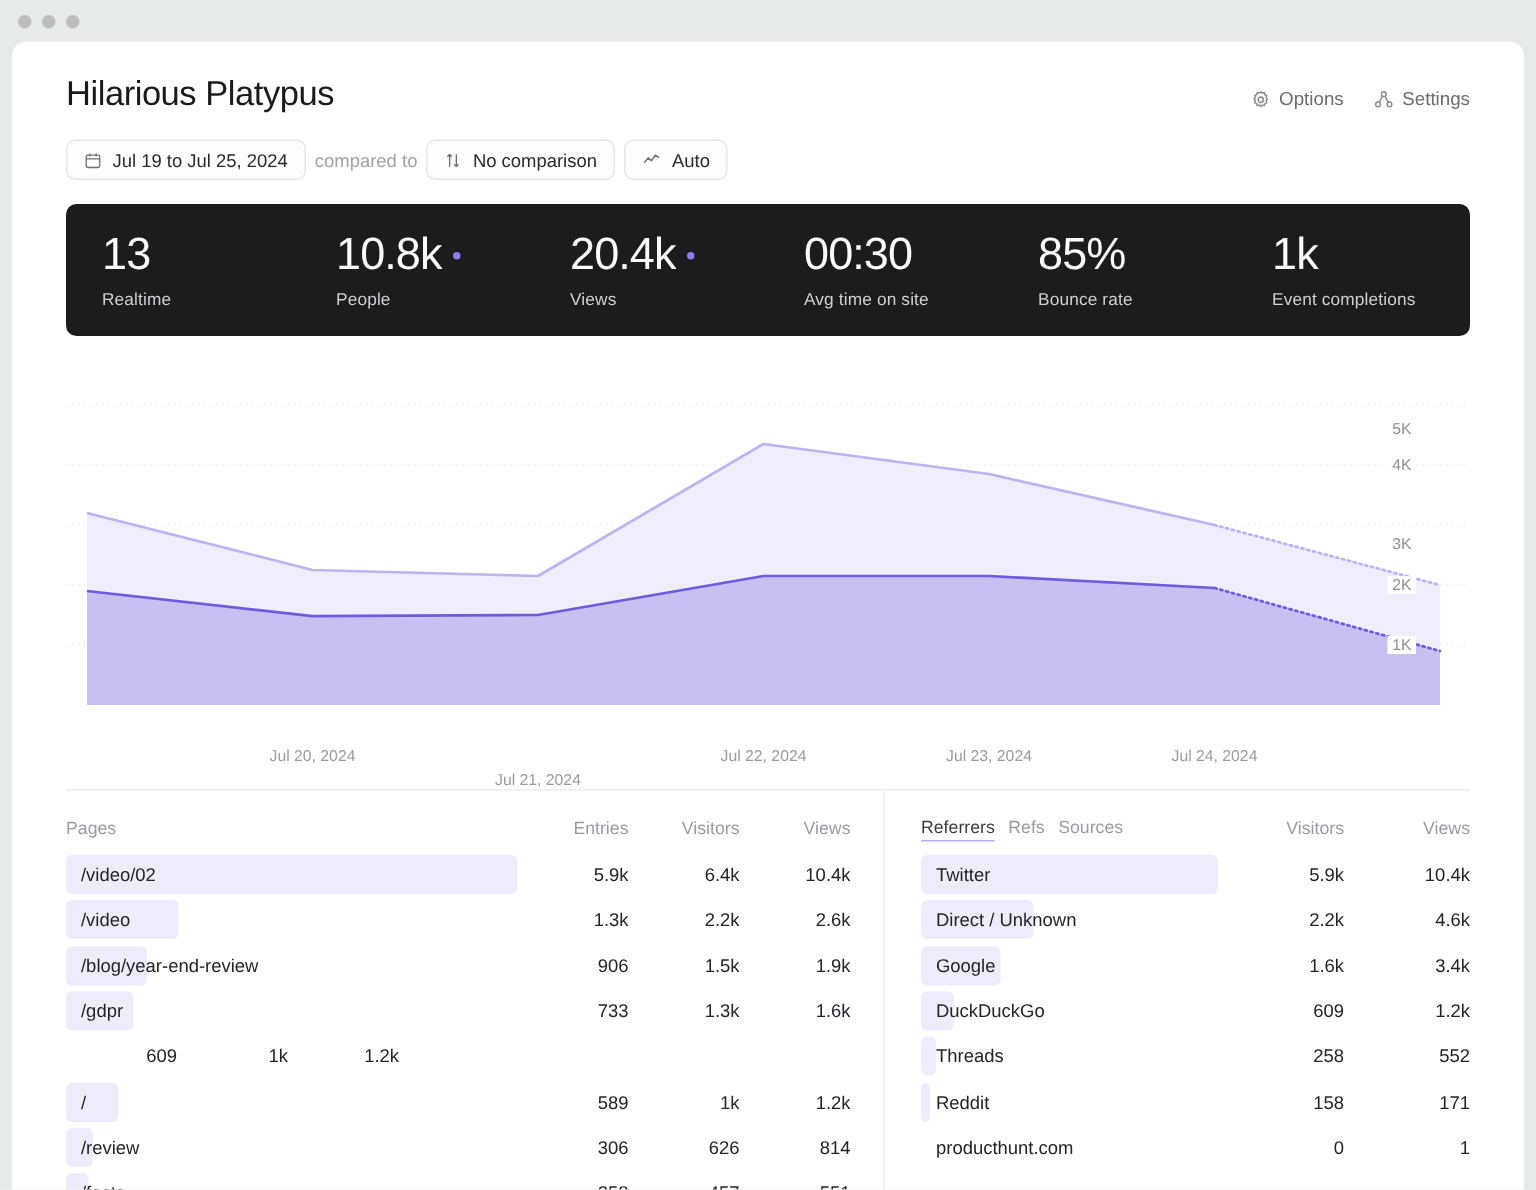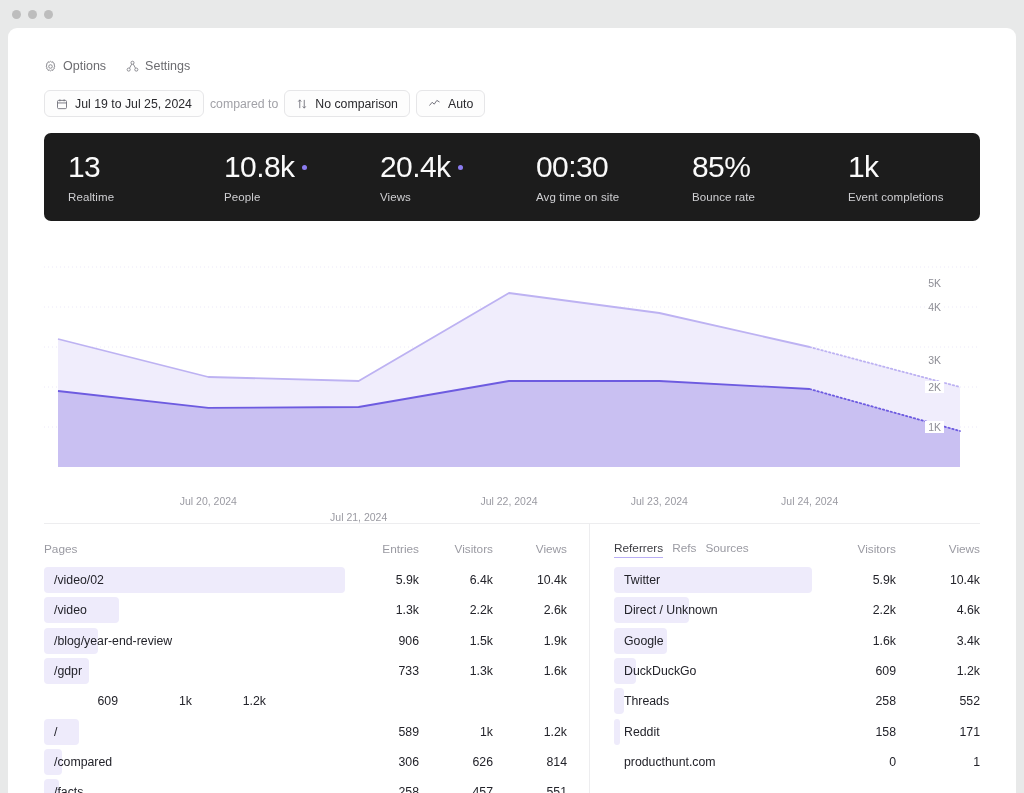--- a/index.html
+++ b/index.html
@@ -177,20 +177,21 @@
   <span class="dot"></span>
   <span class="dot"></span>
   <span class="dot"></span>
 </div>
 
 <div id="page-card">
 
   <div class="inner">
 
     <div id="app-header">
+      <div id="page-title">Hilarious Platypus</div>
       <div id="header-actions">
         <div class="header-action">
           <span>
             <svg width="13" height="13" viewBox="0 0 16 16" fill="none" stroke="#8a8a90" stroke-width="1.2">
               <circle cx="8" cy="8" r="2.2"></circle>
               <path d="M8 1.6l1.3 1 1.6-.4.5 1.6 1.5.8-.5 1.6 1 1.3-1 1.3.5 1.6-1.5.8-.5 1.6-1.6-.4-1.3 1-1.3-1-1.6.4-.5-1.6-1.5-.8.5-1.6-1-1.3 1-1.3-.5-1.6 1.5-.8.5-1.6 1.6.4z"></path>
             </svg>
           </span>
           <span>Options</span>
         </div>
@@ -365,21 +366,21 @@
                 <div class="row-bar" style="width: 11.5%;"></div>
                 <span class="row-name">/</span>
               </div>
               <div class="row-val pages-col">589</div>
               <div class="row-val pages-col">1k</div>
               <div class="row-val pages-col">1.2k</div>
             </div>
             <div class="data-row">
               <div class="row-name-wrap">
                 <div class="row-bar" style="width: 6%;"></div>
-                <span class="row-name">/compared</span>
+                <span class="row-name">/review</span>
               </div>
               <div class="row-val pages-col">306</div>
               <div class="row-val pages-col">626</div>
               <div class="row-val pages-col">814</div>
             </div>
             <div class="data-row">
               <div class="row-name-wrap">
                 <div class="row-bar" style="width: 5%;"></div>
                 <span class="row-name">/facts</span>
               </div>

